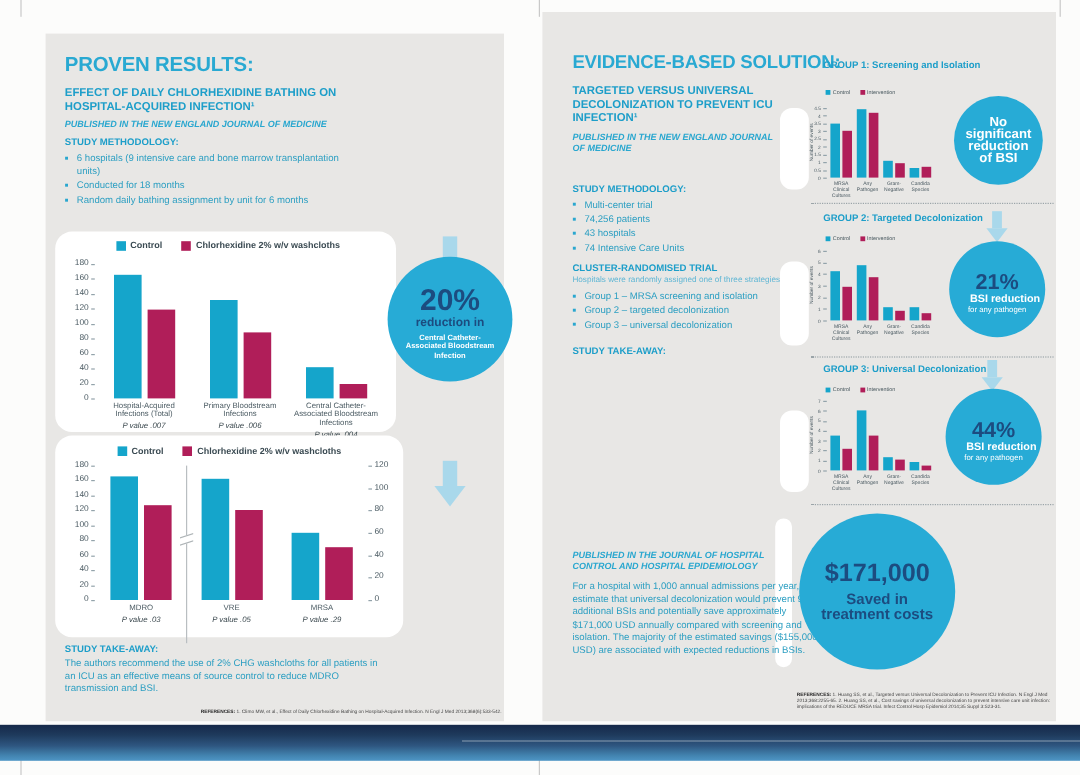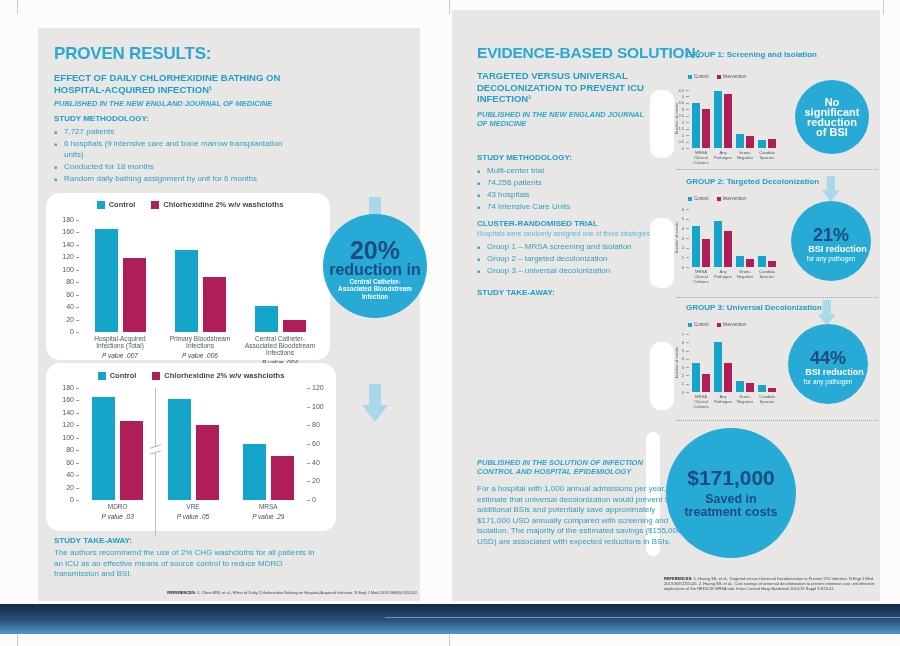--- a/index.html
+++ b/index.html
@@ -43,21 +43,21 @@
   .legend.mini-legend{gap:8px;font-size:4.5px;font-weight:normal;color:#45555c;}
   .legend.mini-legend .sw{width:4px;height:4px;margin-right:2px;}
   
   .bubble{position:absolute;border-radius:50%;background:#27ABD6;display:flex;flex-direction:column;
           align-items:center;justify-content:center;text-align:center;}
   .pct{color:#1C4C80;font-weight:bold;}
   .b-sub{color:#1C4C80;font-weight:bold;}
   .b-detail{color:#fff;font-weight:bold;}
   .bubble.big{width:104px;height:104px;}
   .big .pct{font-size:25px;line-height:25px;margin-top:6px;}
-  .big .b-sub{font-size:16px;line-height:13px;}
+  .big .b-sub{font-size:10px;line-height:13px;}
   .big .b-detail{font-size:6.3px;line-height:7.2px;width:84px;margin-top:2px;}
   .big .b-detail.lg{font-size:14px;line-height:15px;width:90px;margin-top:1px;}
   .bubble.med{width:80px;height:80px;}
   .med .pct{font-size:18px;line-height:18px;margin-top:6px;}
   .med .b-sub{font-size:9px;line-height:10px;padding-left:13px;}
   .med .b-detail{font-size:6.5px;line-height:7px;margin-top:1px;font-weight:normal;}
   .bubble.nosig{width:74px;height:74px;}
   .nosig .b-detail{font-size:11px;line-height:10px;width:58px;}
   .bubble.huge{width:130px;height:130px;}
   .huge .pct{font-size:21px;line-height:22px;}
@@ -84,21 +84,20 @@
   <div class="cropmark" style="left:449px;top:632px;width:1px;height:14px"></div>
   <div class="cropmark" style="left:883px;top:0;width:1px;height:14px"></div>
 
   <div class="panel" style="left:38px;top:28px;width:382px;height:573px"></div>
 
   <div class="h1" style="left:54px;top:44px;font-size:17px">PROVEN RESULTS:</div>
   <div class="sub" style="left:54px;top:72px;width:235px">EFFECT OF DAILY CHLORHEXIDINE BATHING ON HOSPITAL-ACQUIRED INFECTION¹</div>
   <div class="pub" style="left:54px;top:99px;width:250px">PUBLISHED IN THE NEW ENGLAND JOURNAL OF MEDICINE</div>
   <div class="sh" style="left:54px;top:114px">STUDY METHODOLOGY:</div>
   <ul class="bl" style="left:54px;top:126px;width:245px">
-    <li>7,727 patients</li>
     <li>6 hospitals (9 intensive care and bone marrow transplantation units)</li>
     <li>Conducted for 18 months</li>
     <li>Random daily bathing assignment by unit for 6 months</li>
   </ul>
 
   <div class="whitebox" style="left:46px;top:193px;width:284px;height:167px"></div>
   <div class="legend center" style="left:60px;top:200px;width:260px">
       <span class="lg-item">
         <span class="sw" style="background: rgb(21, 165, 203);"></span>
         <span>Control</span>
@@ -437,21 +436,21 @@
       <span class="shf"></span>
       <span class="hd"></span>
     </div>
   <div class="bubble med" style="left:788px;top:324px">
     <div class="pct">44%</div>
     <div class="b-sub" style="color:#fff">BSI reduction</div>
     <div class="b-detail">for any pathogen</div>
   </div>
   <div class="sep" style="left:676px;top:420px;width:202px"></div>
 
-  <div class="pub" style="left:477px;top:458px;width:180px">PUBLISHED IN THE SOLUTION OF INFECTION CONTROL AND HOSPITAL EPIDEMIOLOGY</div>
+  <div class="pub" style="left:477px;top:458px;width:180px">PUBLISHED IN THE JOURNAL OF HOSPITAL CONTROL AND HOSPITAL EPIDEMIOLOGY</div>
   <div class="body" style="left:477px;top:484px;width:212px">For a hospital with 1,000 annual admissions per year, we estimate that universal decolonization would prevent 9 additional BSIs and potentially save approximately $171,000 USD annually compared with screening and isolation. The majority of the estimated savings ($155,000 USD) are associated with expected reductions in BSIs.</div>
   <div class="bubble huge" style="left:666px;top:428px">
     <div class="pct">$171,000</div>
     <div class="b-detail171">Saved in treatment costs</div>
   </div>
 
   <div class="refs" style="left:664px;top:577px;width:218px">
     <b>REFERENCES:</b>
     <span>1. Huang SS, et al., Targeted versus Universal Decolonization to Prevent ICU Infection. N Engl J Med 2013;368:2255-65. 2. Huang SS, et al., Cost savings of universal decolonization to prevent intensive care unit infection: implications of the REDUCE MRSA trial. Infect Control Hosp Epidemiol 2014;35 Suppl 3:S23-31.</span>
   </div>

